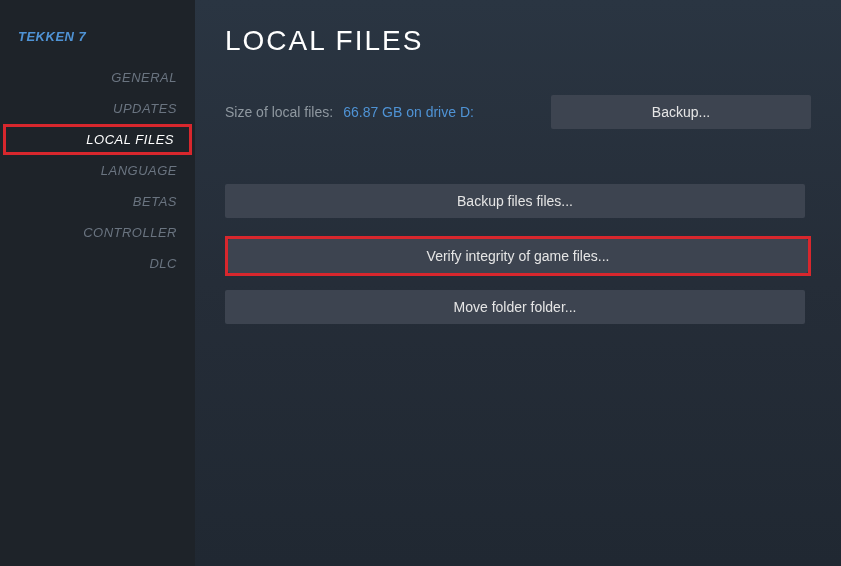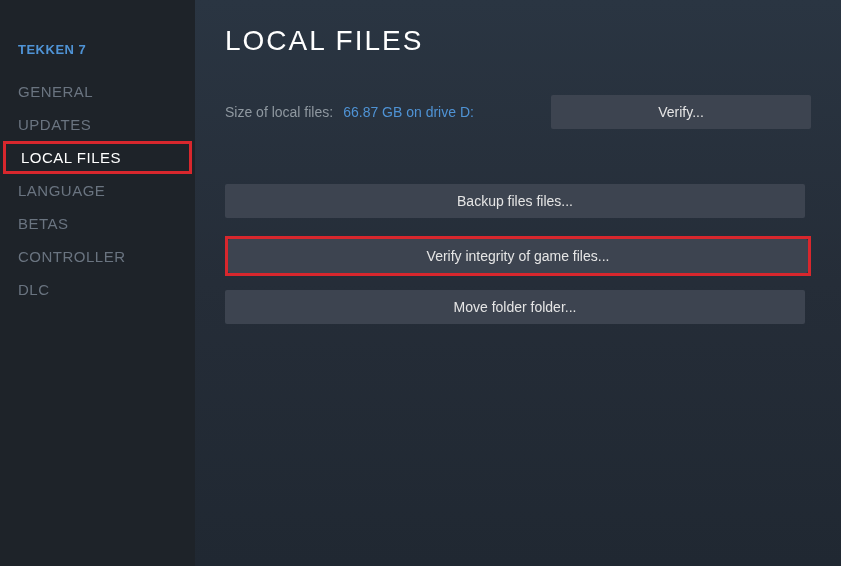--- a/index.html
+++ b/index.html
@@ -11,36 +11,38 @@
       width: 841px;
       height: 566px;
       background: #1e2329;
       font-family: Arial, sans-serif;
       display: flex;
       overflow: hidden;
     }
     .sidebar {
       width: 200px;
       background: #1e2329;
-      padding-top: 42px;
+      padding-top: 29px;
+      font-style: italic;
     }
     .game-title {
       color: #4f93d5;
       font-size: 13px;
       font-weight: bold;
       letter-spacing: 0.5px;
       padding: 0 18px 18px;
     }
     .nav-item {
       color: #6a7480;
-      font-size: 15px;
+      font-size: 13px;
       letter-spacing: 0.5px;
       padding: 8px 18px;
       cursor: pointer;
       font-weight: 500;
+      text-align: right;
     }
     .nav-item.active {
       color: #ffffff;
     }
     .highlight-box-sidebar {
       border: 3px solid #d8272d;
       padding: 5px 15px 5px 15px;
       margin: 0 3px;
     }
     .main-content {
@@ -121,21 +123,21 @@
   <div class="nav-item">CONTROLLER</div>
   <div class="nav-item">DLC</div>
 </div>
 
 <div class="main-content">
   <h1 class="page-title">LOCAL FILES</h1>
 
   <div class="size-row">
     <span class="size-label">Size of local files:</span>
     <span class="size-value">66.87 GB on drive D:</span>
-    <button class="browse-btn">Verify...</button>
+    <button class="browse-btn">Backup...</button>
   </div>
 
   <button class="action-btn">Backup files files...</button>
 
   <div class="highlight-box-main">
     <button class="action-btn">Verify integrity of game files...</button>
   </div>
 
   <button class="action-btn">Move folder folder...</button>
 </div>

